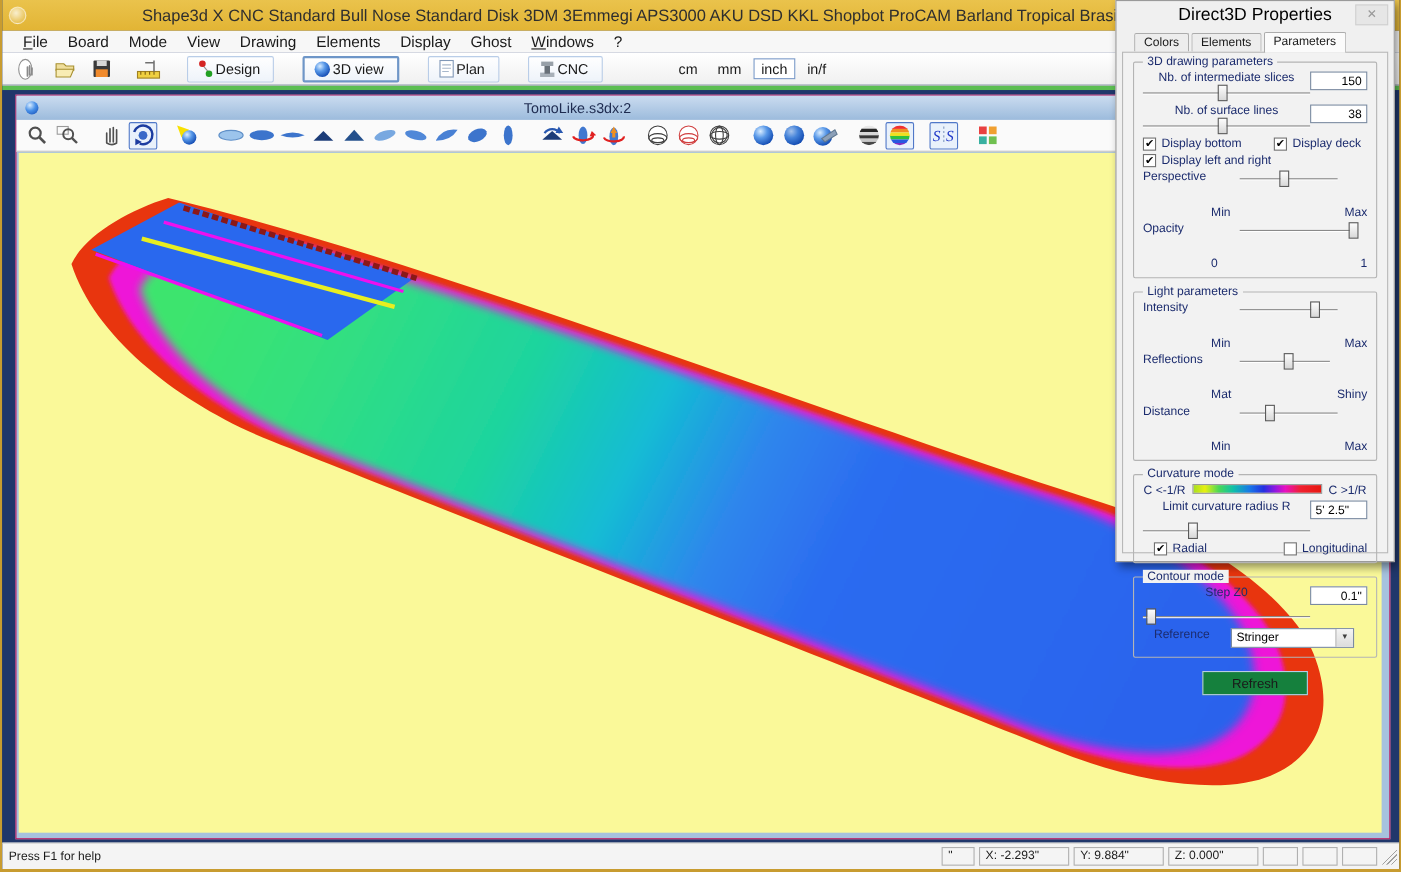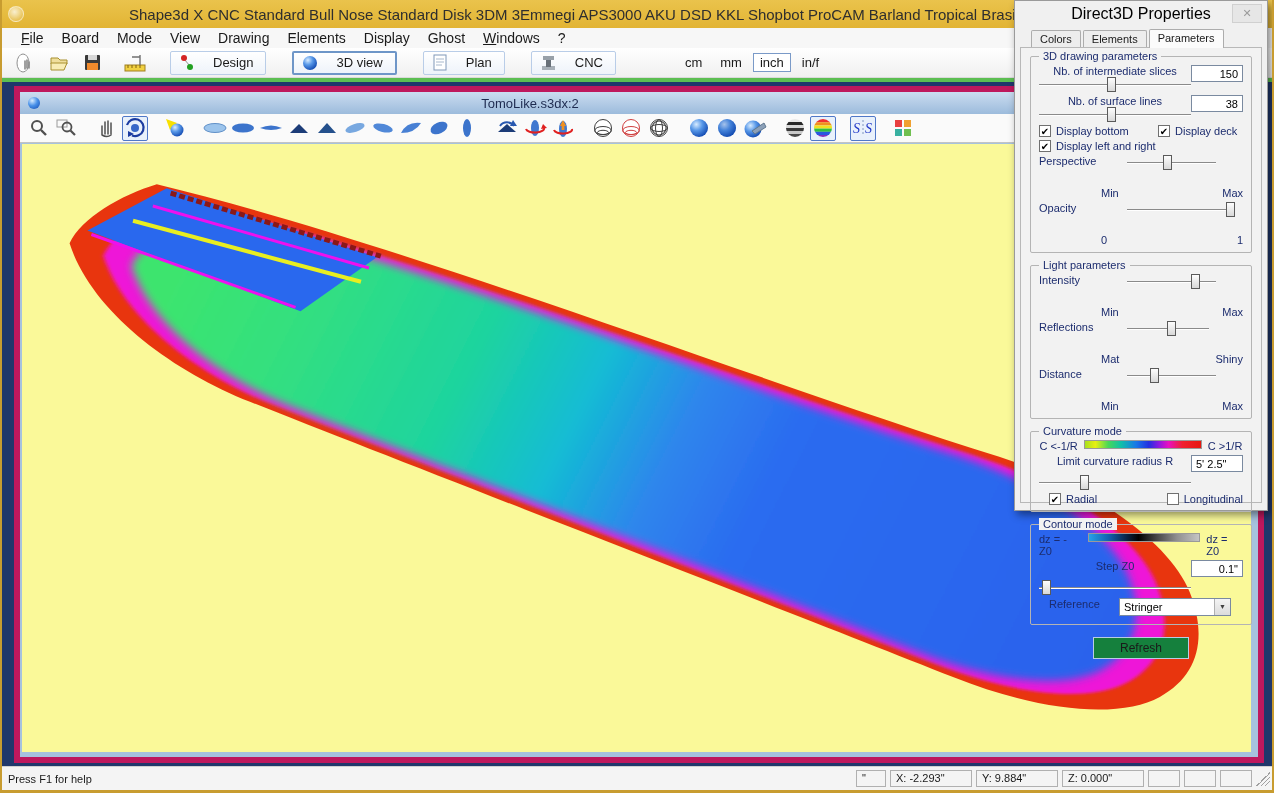--- a/index.html
+++ b/index.html
@@ -20,34 +20,34 @@
   .menubar { position:absolute; top:28px; left:0; width:100%; height:20px; background:#F7F7F7;
              display:flex; align-items:center; padding-left:10px; font-size:14px; color:#1A1A1A; }
   .menu-item { padding:0 9px; height:20px; line-height:20px; cursor:default; }
   .menu-item.u::first-letter { text-decoration:underline; }
 
   
   .toolbar { position:absolute; top:48px; left:0; width:100%; height:30px;
              background:linear-gradient(#FFFFFF,#F0F0F0); border-bottom:1px solid #DADADA;
              display:flex; align-items:center; padding-left:10px; }
   .ticn { width:26px; height:24px; display:flex; align-items:center; justify-content:center; margin-right:8px; }
-  .tbtn { display:flex; align-items:center; gap:18px; border:1px solid #B9CDE8; border-radius:2px;
+  .tbtn { display:flex; align-items:center; gap:1px; border:1px solid #B9CDE8; border-radius:2px;
           background:linear-gradient(#FFFFFF,#EEF3FA); padding:2px 12px 2px 8px; height:24px;
           font-size:13px; color:#1A1A1A; margin-right:26px; }
   .tbtn.active { border:2px solid #6E96C8; }
   .units { display:flex; align-items:center; gap:4px; margin-left:36px; font-size:13px; color:#1A1A1A; }
   .unit { padding:1px 6px; border:1px solid transparent; }
   .unit.sel { border:1px solid #7A9AC8; background:#FFFFFF; }
 
   .greenstrip { position:absolute; top:78px; left:0; width:100%; height:4px; background:#5CBE52; }
 
   
   .mdi { position:absolute; top:82px; left:0; width:100%; height:684px; background:#20376B; }
   .child { position:absolute; left:12px; top:4px; width:1250px; height:677px;
-           background:#A6C2DE; border:6px solid #be185d; }
+           background:#A6C2DE; border:1px solid #be185d; }
   .child-title { height:22px; background:linear-gradient(#CBDCF0,#9CBBDC);
                  display:flex; align-items:center; font-size:13px; color:#1E2B50; }
   .child-sphere { width:12px; height:12px; border-radius:50%; margin-left:8px; flex:none;
                   background:radial-gradient(circle at 35% 30%, #D8ECFF, #4890E8 45%, #1048B0); }
   .child-title-text { width:980px; text-align:center; }
   .view-toolbar { height:29px; background:#FAFAFA; border-bottom:1px solid #C4C4C4;
                   display:flex; align-items:center; padding-left:6px; }
   .vicn { width:26px; height:25px; display:flex; align-items:center; justify-content:center;
           margin-right:2px; border:1px solid transparent; }
   .vicn.sel { border:1px solid #5078C8; background:#E9F1FB; border-radius:2px; }
@@ -552,25 +552,20 @@
         <div class="cbrow" style="margin-bottom:0">
           <span class="cb" style="margin-left:10px">✔</span>
           <span style="width:86px">Radial</span>
           <span class="cb" style="margin-left:16px"></span>
           <span>Longitudinal</span>
         </div>
       </div>
 
       <div class="grp">
         <span class="grp-label">Contour mode</span>
-        <div class="prow" style="justify-content:center; gap:6px">
-          <span>dz = - Z0</span>
-          <span class="gbar cont"></span>
-          <span>dz = Z0</span>
-        </div>
         <div class="prow">
           <span style="width:152px;text-align:center">Step Z0</span>
           <div class="inp">0.1"</div>
         </div>
         <div class="prow">
           <div class="sld" style="flex:none;width:152px">
               <span class="thumb" style="left:2%"></span>
             </div>
         </div>
         <div class="prow" style="margin-bottom:2px">

